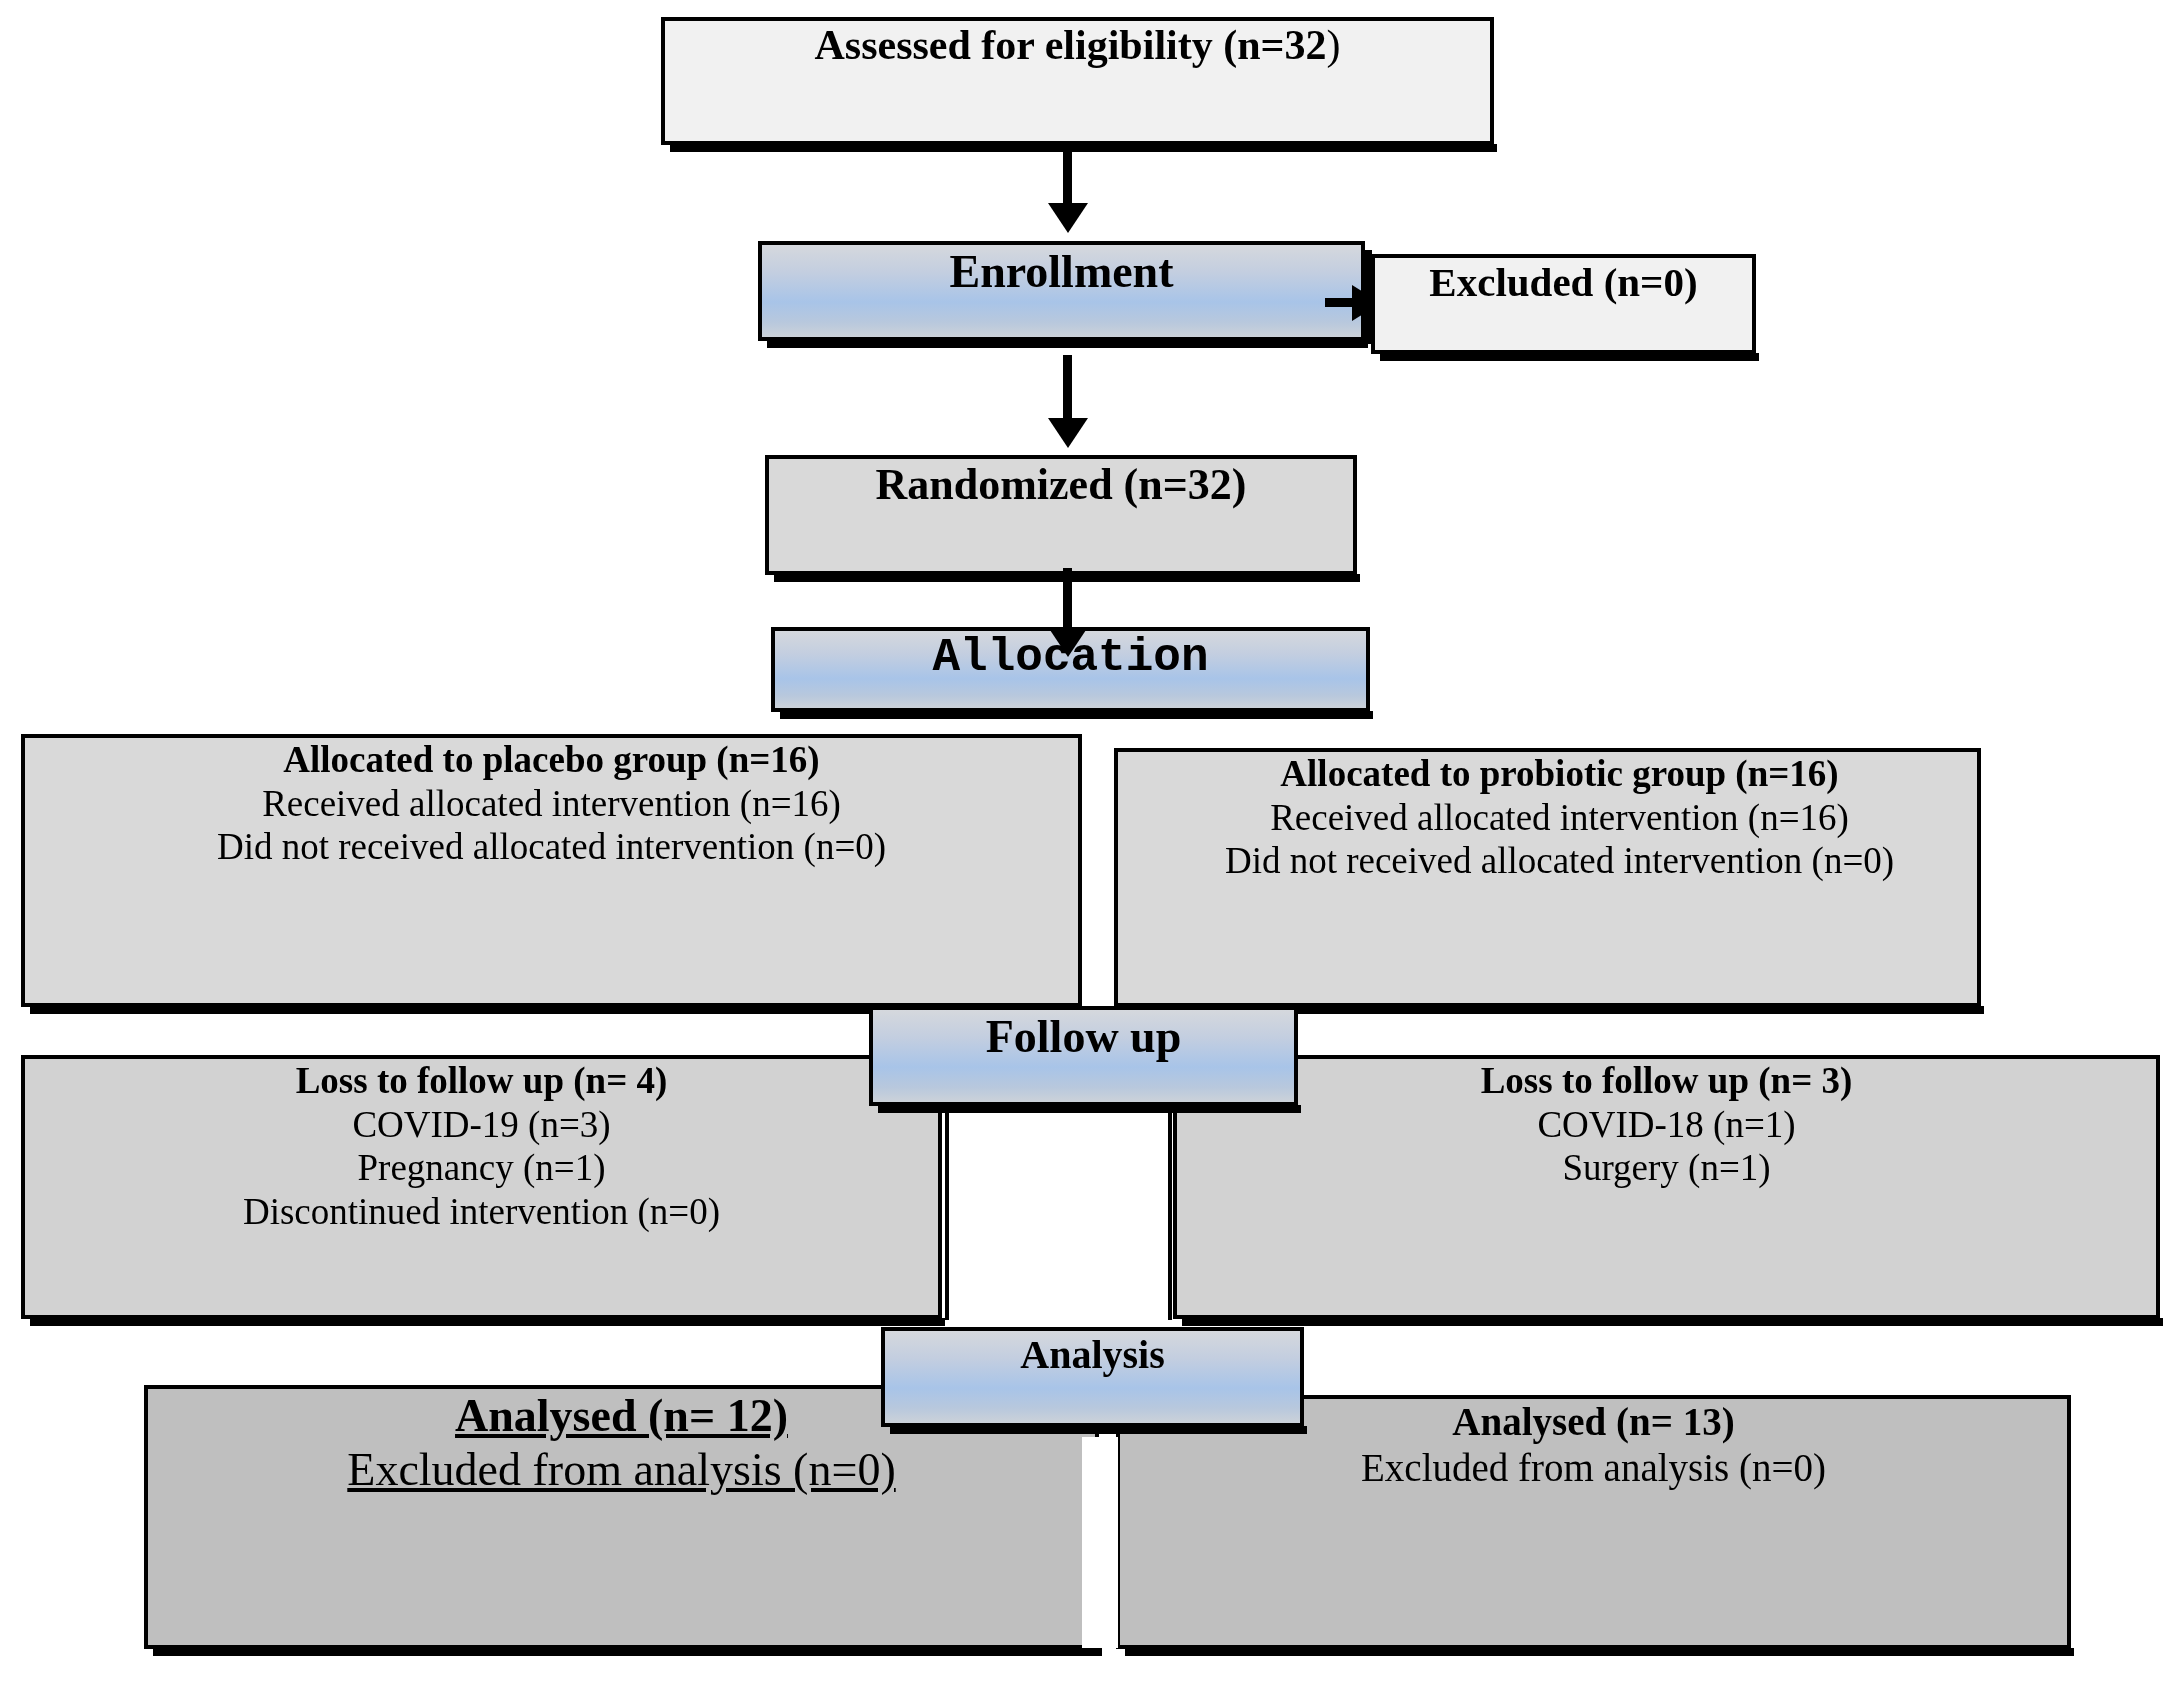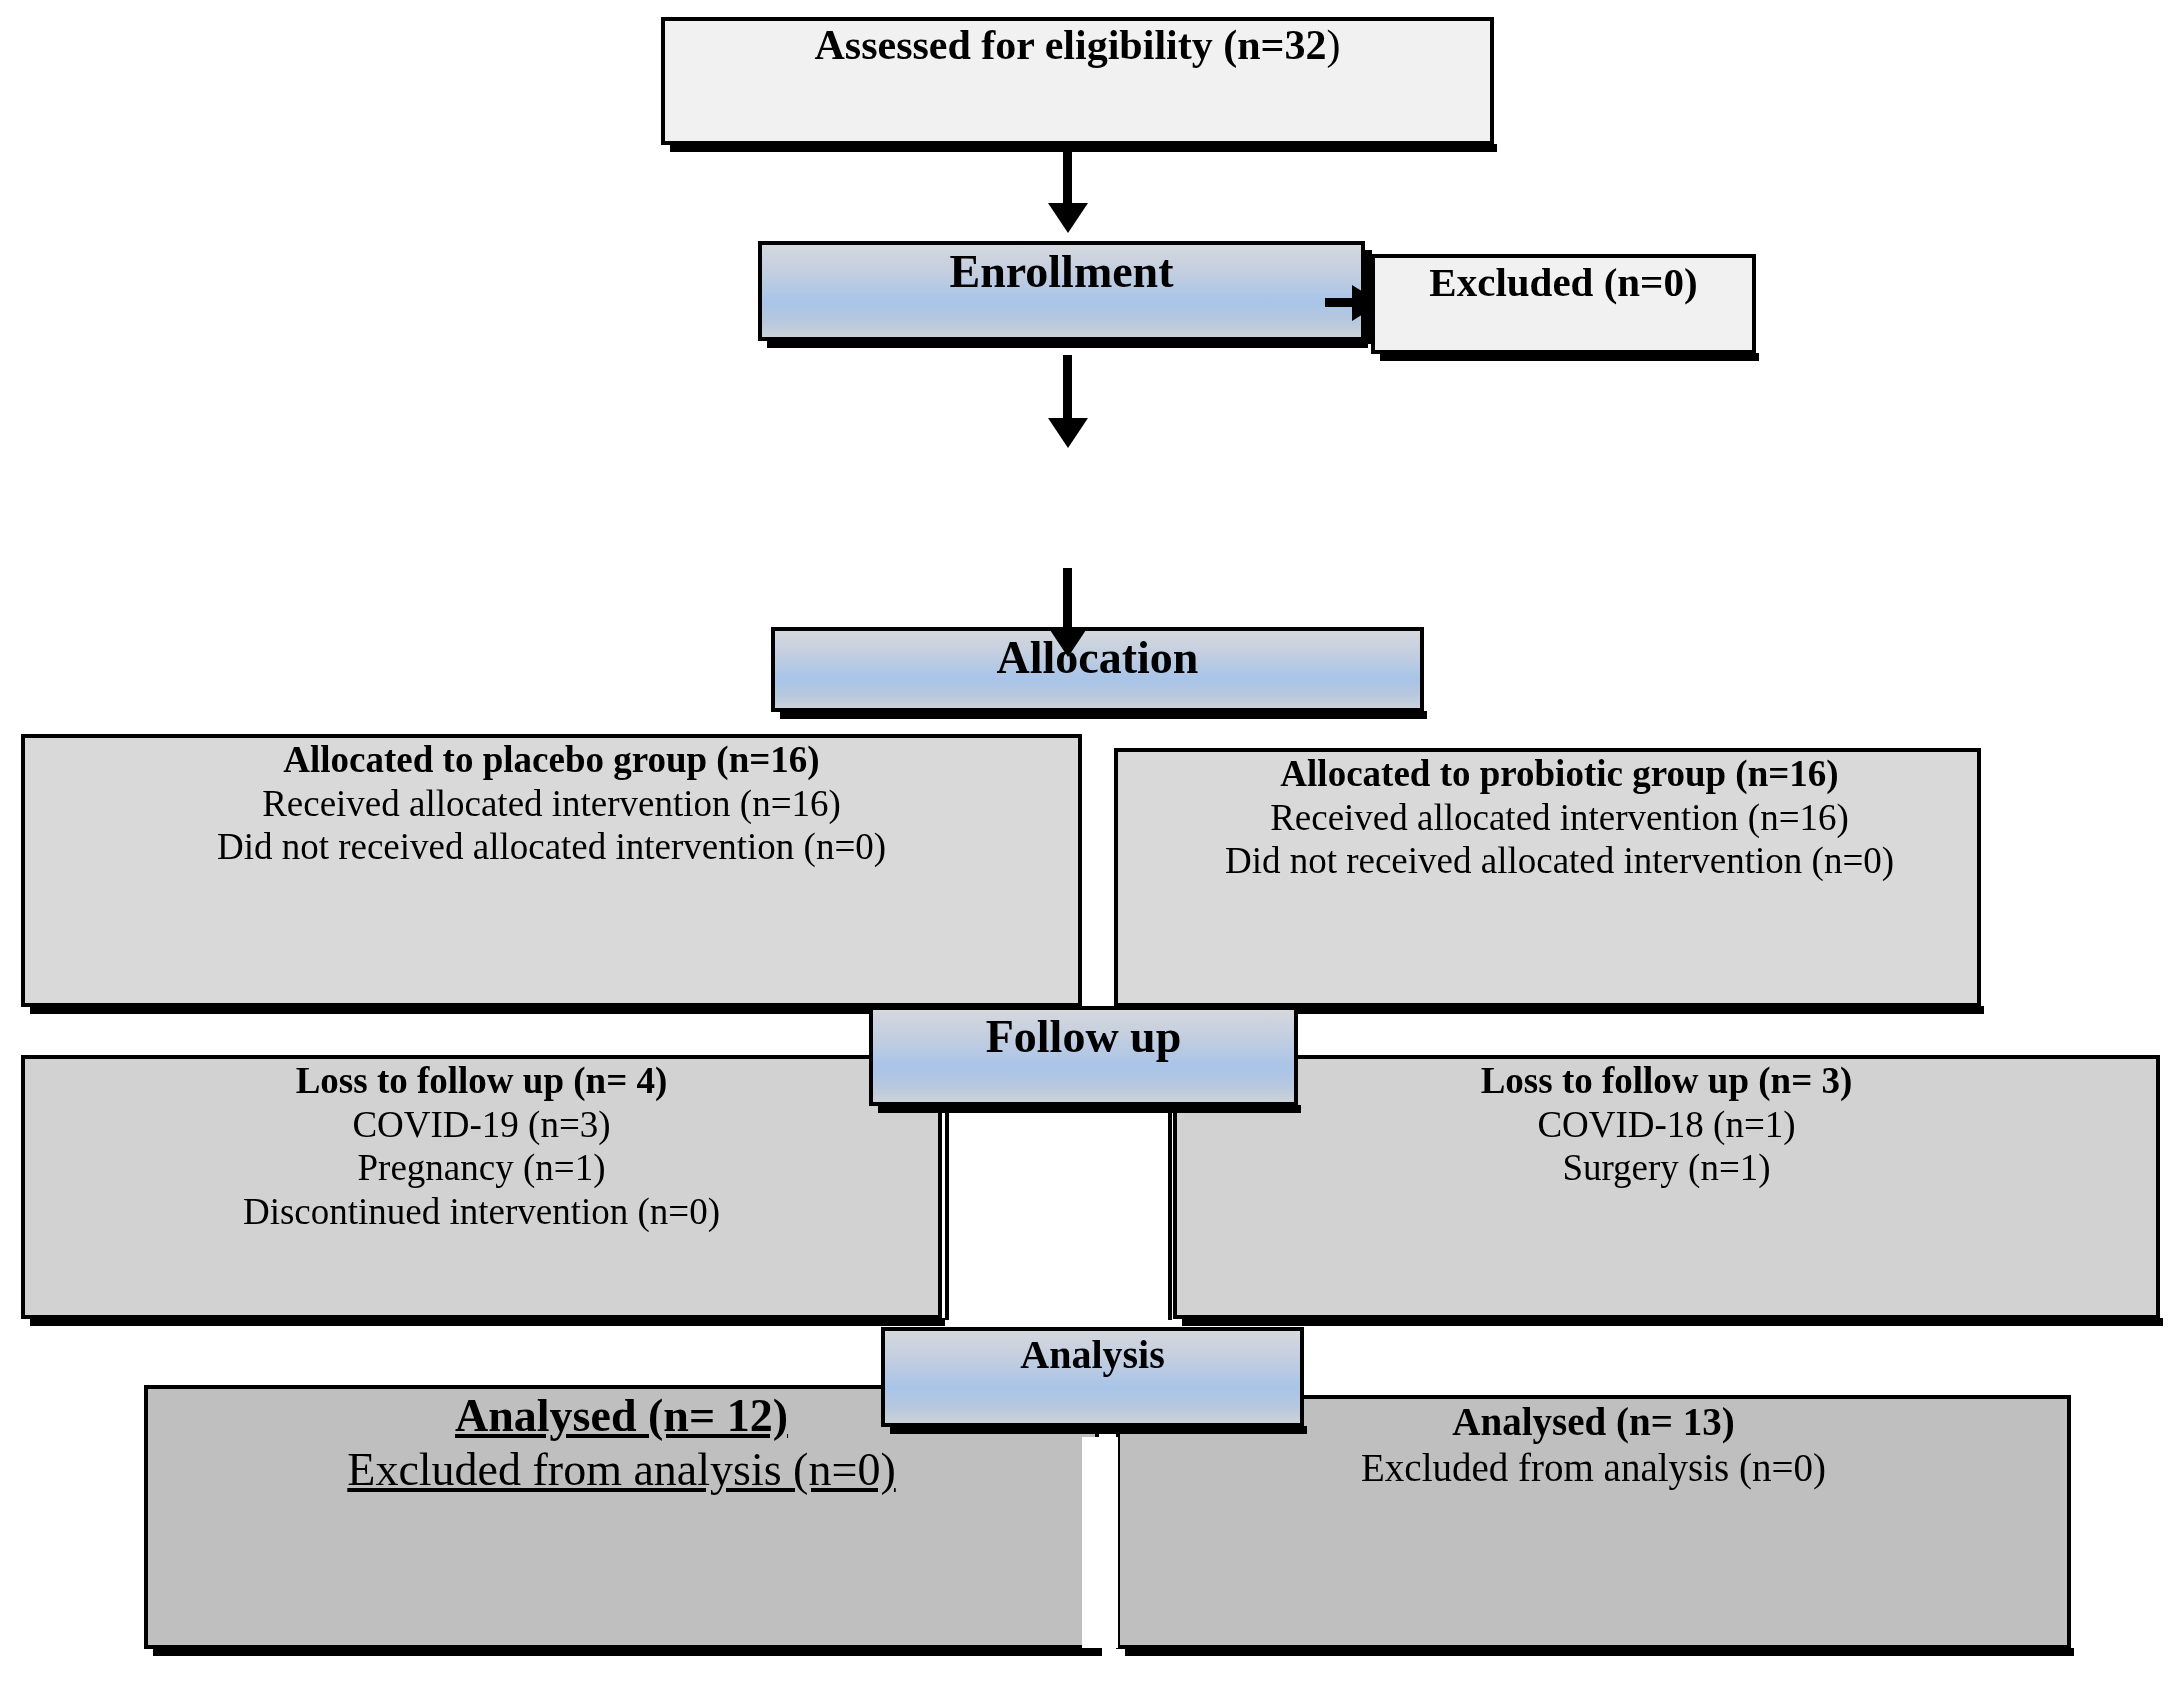--- a/index.html
+++ b/index.html
@@ -84,25 +84,28 @@
   <div class="hline" style="left:1325px;top:298px;width:51px;"></div>
   <div class="arrow-right" style="left:1352px;top:285px;"></div>
 
   <div class="box fill-light shadow" style="left:1371px;top:254px;width:385px;height:100px;font-size:41px;">
     <span class="ln bold">Excluded  (n=0)</span>
   </div>
 
   <div class="vline" style="left:1063px;top:355px;height:66px;"></div>
   <div class="arrow-down" style="left:1048px;top:418px;"></div>
 
+  <div class="box fill-gray shadow" style="left:765px;top:455px;width:592px;height:120px;font-size:44px;">
+    <span class="ln bold">Randomized  (n=32)</span>
+  </div>
 
   <div class="vline" style="left:1063px;top:568px;height:66px;z-index:7;"></div>
   <div class="arrow-down" style="left:1048px;top:627px;z-index:7;"></div>
 
-  <div class="box fill-blue shadow" style="left:771px;top:627px;width:653px;height:85px;font-size:46px;z-index:5;">
+  <div class="box fill-blue shadow" style="left:771px;top:627px;width:599px;height:85px;font-size:46px;z-index:5;font-family:Liberation Mono, monospace;">
     <span class="ln bold">Allocation</span>
   </div>
 
   <div class="box fill-gray shadow" style="left:21px;top:734px;width:1061px;height:273px;font-size:37px;">
     <span class="ln bold">Allocated to placebo group (n=16)</span>
     <span class="ln">Received allocated intervention (n=16)</span>
     <span class="ln">Did not received allocated intervention (n=0)</span>
   </div>
 
   <div class="box fill-gray shadow" style="left:1114px;top:748px;width:867px;height:259px;font-size:37px;padding-left:24px;">

